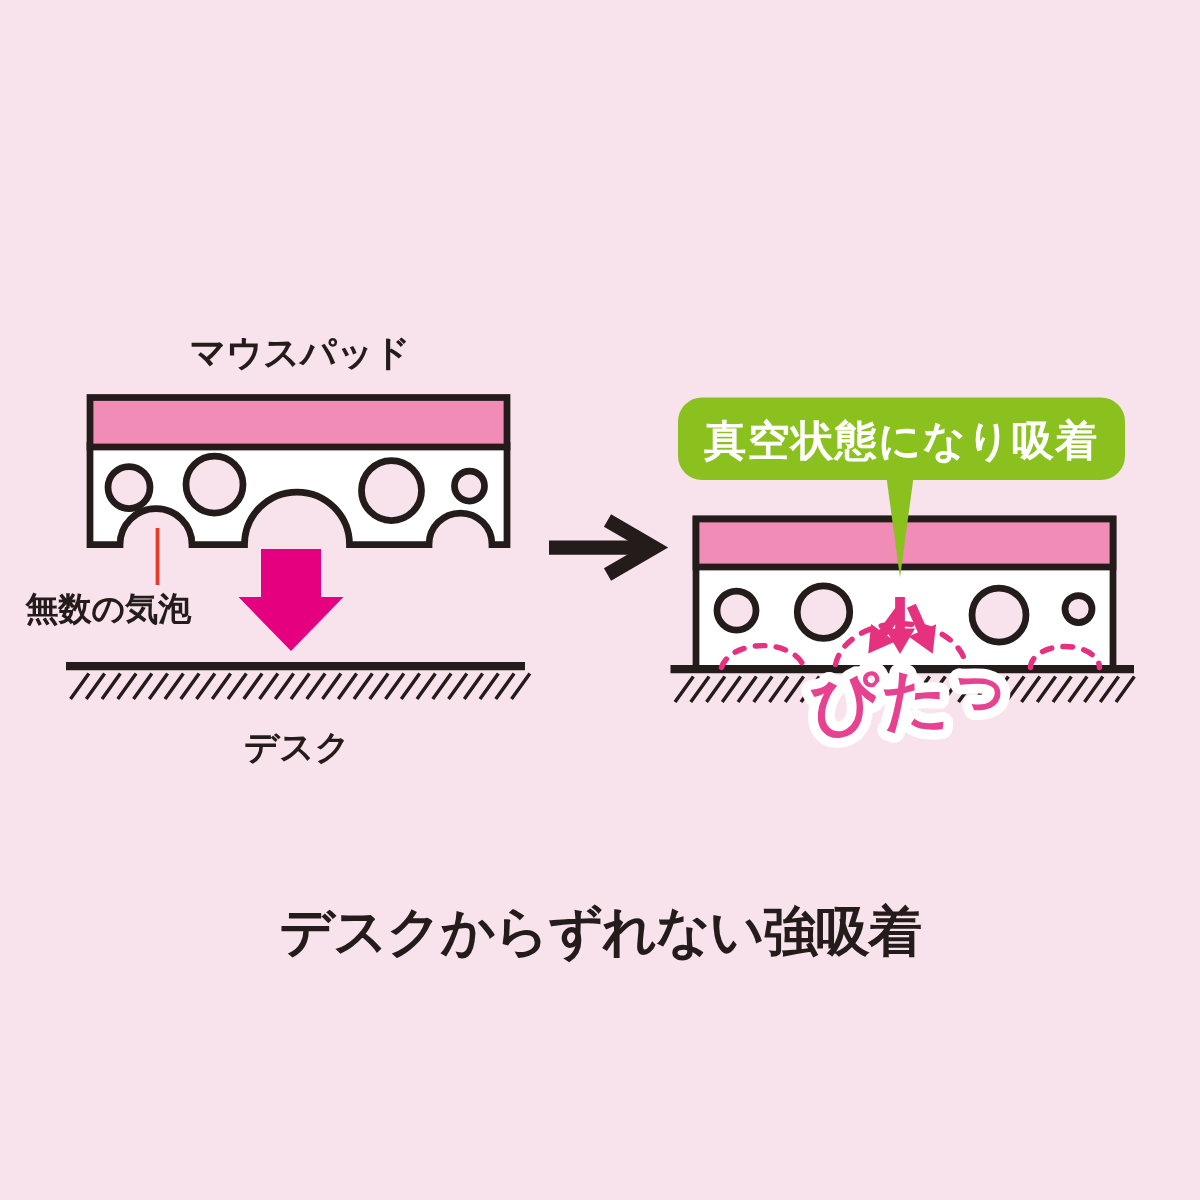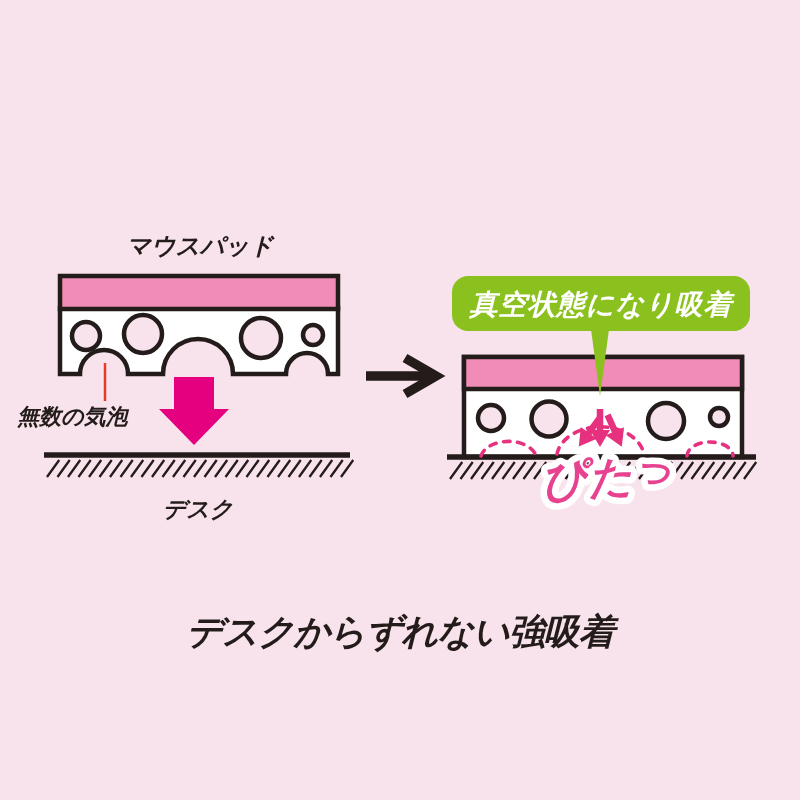--- a/index.html
+++ b/index.html
@@ -12,22 +12,21 @@
     --sfx-pink:#e6428f;
     --arrow-pink:#e6317f;
   }
   html,body{margin:0;padding:0;}
   body{background:var(--bg);}
   .canvas{
     position:relative;
     width:800px;height:763px;
     background:var(--bg);
     overflow:hidden;
-    margin:17px auto;
-    font-style:italic;
+    margin:6px auto;
   }
   svg{position:absolute;inset:0;display:block;}
   text{
     font-family:"DejaVu Sans", sans-serif;
     font-weight:700;
     fill:var(--ink);
   }
   .outline{stroke:var(--ink);stroke-width:4.5;}
   .bubble{fill:var(--bg);stroke:var(--ink);stroke-width:4.5;}
   .desk-line{stroke:var(--ink);stroke-width:5.5;fill:none;}

